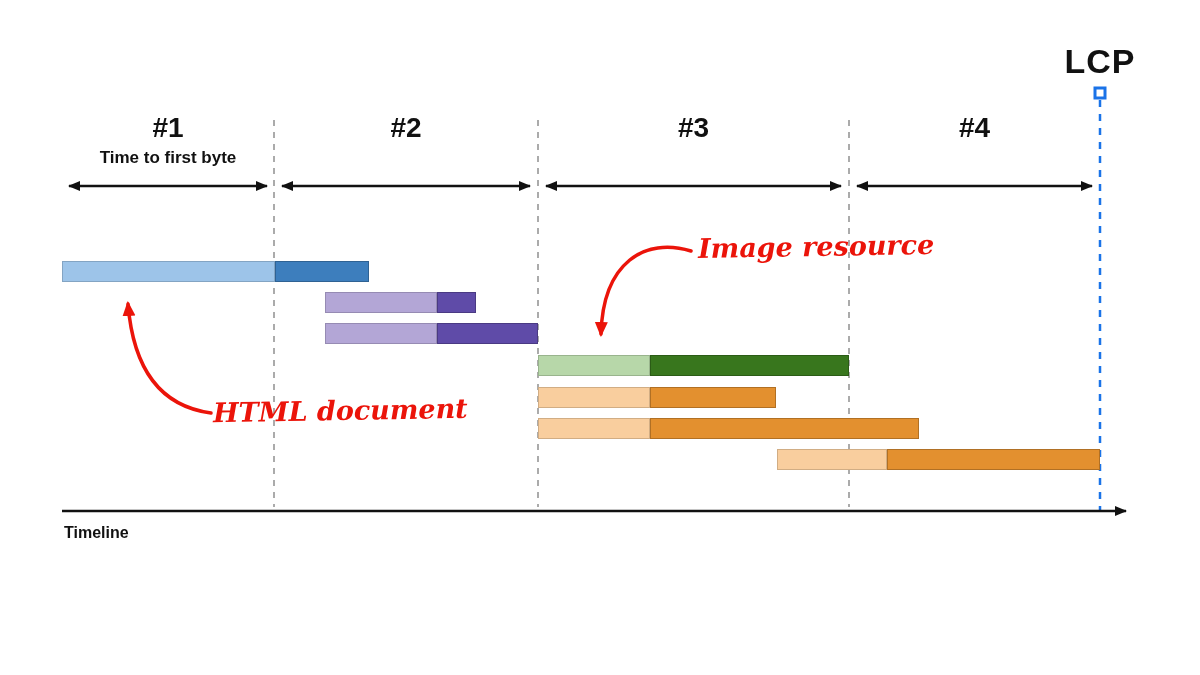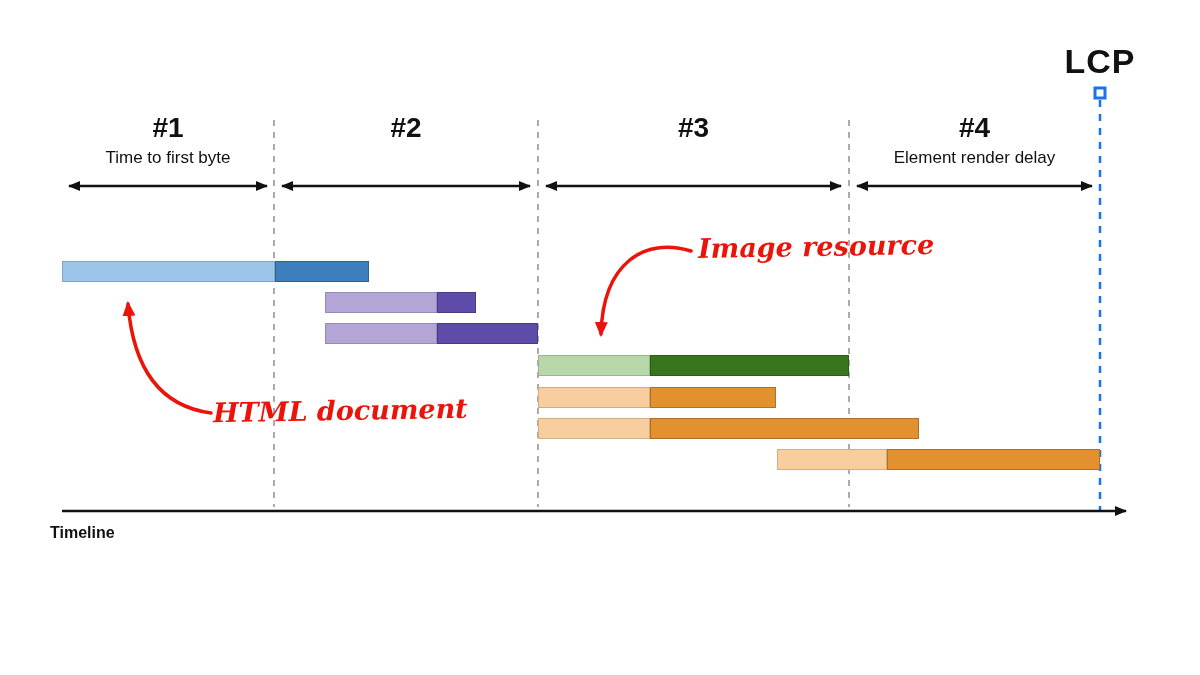--- a/index.html
+++ b/index.html
@@ -4,24 +4,24 @@
 <style>
   html,body{margin:0;padding:0;background:#fff;}
   .canvas{position:relative;width:1200px;height:567px;background:#ffffff;
           font-family:"Liberation Sans",sans-serif;overflow:hidden;color:#111;padding-left:36px;}
   .overlay{position:absolute;left:0;top:0;z-index:1;}
   .bar-seg{position:absolute;height:21px;box-sizing:border-box;z-index:2;}
   .bar-seg.light{border:1px solid rgba(0,0,0,0.16);}
   .bar-seg.dark{border:1px solid rgba(0,0,0,0.22);}
   .phase{position:absolute;top:112px;text-align:center;z-index:3;}
   .phase .num{font-size:28px;font-weight:700;line-height:1.15;}
-  .phase .sub{font-size:17px;font-weight:400;margin-top:4px;}
+  .phase .sub{font-size:17px;font-weight:700;margin-top:4px;}
   .lcp-title{position:absolute;top:42px;left:1050px;width:100px;text-align:center;
              font-size:34px;font-weight:700;letter-spacing:1px;z-index:3;}
-  .timeline-label{position:absolute;left:50px;top:524px;font-size:16px;font-weight:700;z-index:3;}
+  .timeline-label{position:absolute;left:64px;top:524px;font-size:16px;font-weight:700;z-index:3;}
   .annotation{position:absolute;font-family:"DejaVu Serif",serif;font-style:italic;
               font-weight:600;font-size:27px;z-index:4;white-space:nowrap;transform:rotate(-1deg);}
   .legend{position:absolute;left:0;top:575px;width:1200px;height:100px;z-index:2;}
 </style>
 </head>
 <body>
 
 <div class="canvas" id="stage">
 
   <svg class="overlay" width="1200" height="675">
@@ -59,21 +59,20 @@
     <div class="sub">Time to first byte</div>
   </div>
   <div class="phase" style="left:274px;width:264px;">
     <div class="num">#2</div>
   </div>
   <div class="phase" style="left:538px;width:311px;">
     <div class="num">#3</div>
   </div>
   <div class="phase" style="left:849px;width:251px;">
     <div class="num">#4</div>
-    <div class="sub">Element render delay</div>
   </div>
 
   <div class="annotation" style="left: 213px; top: 395px; color: rgb(235, 20, 10);">HTML document</div>
   <div class="annotation" style="left: 698px; top: 231px; color: rgb(235, 20, 10);">Image resource</div>
 
   <div class="timeline-label">Timeline</div>
 
   <div class="legend" style="background: rgb(242, 242, 242);">
     
     

